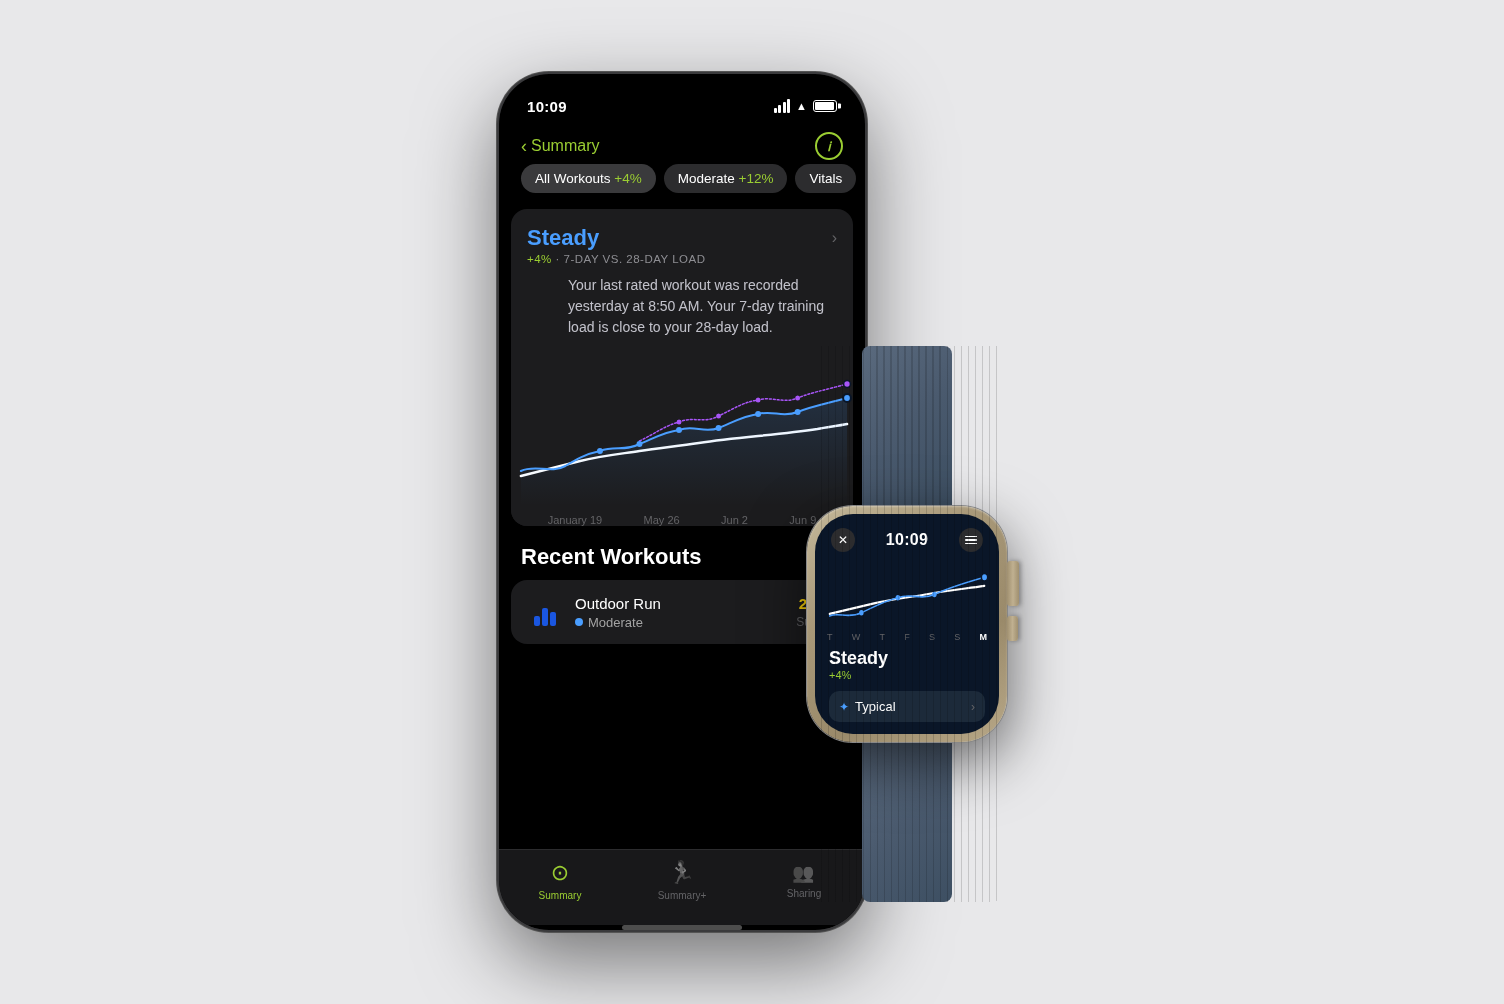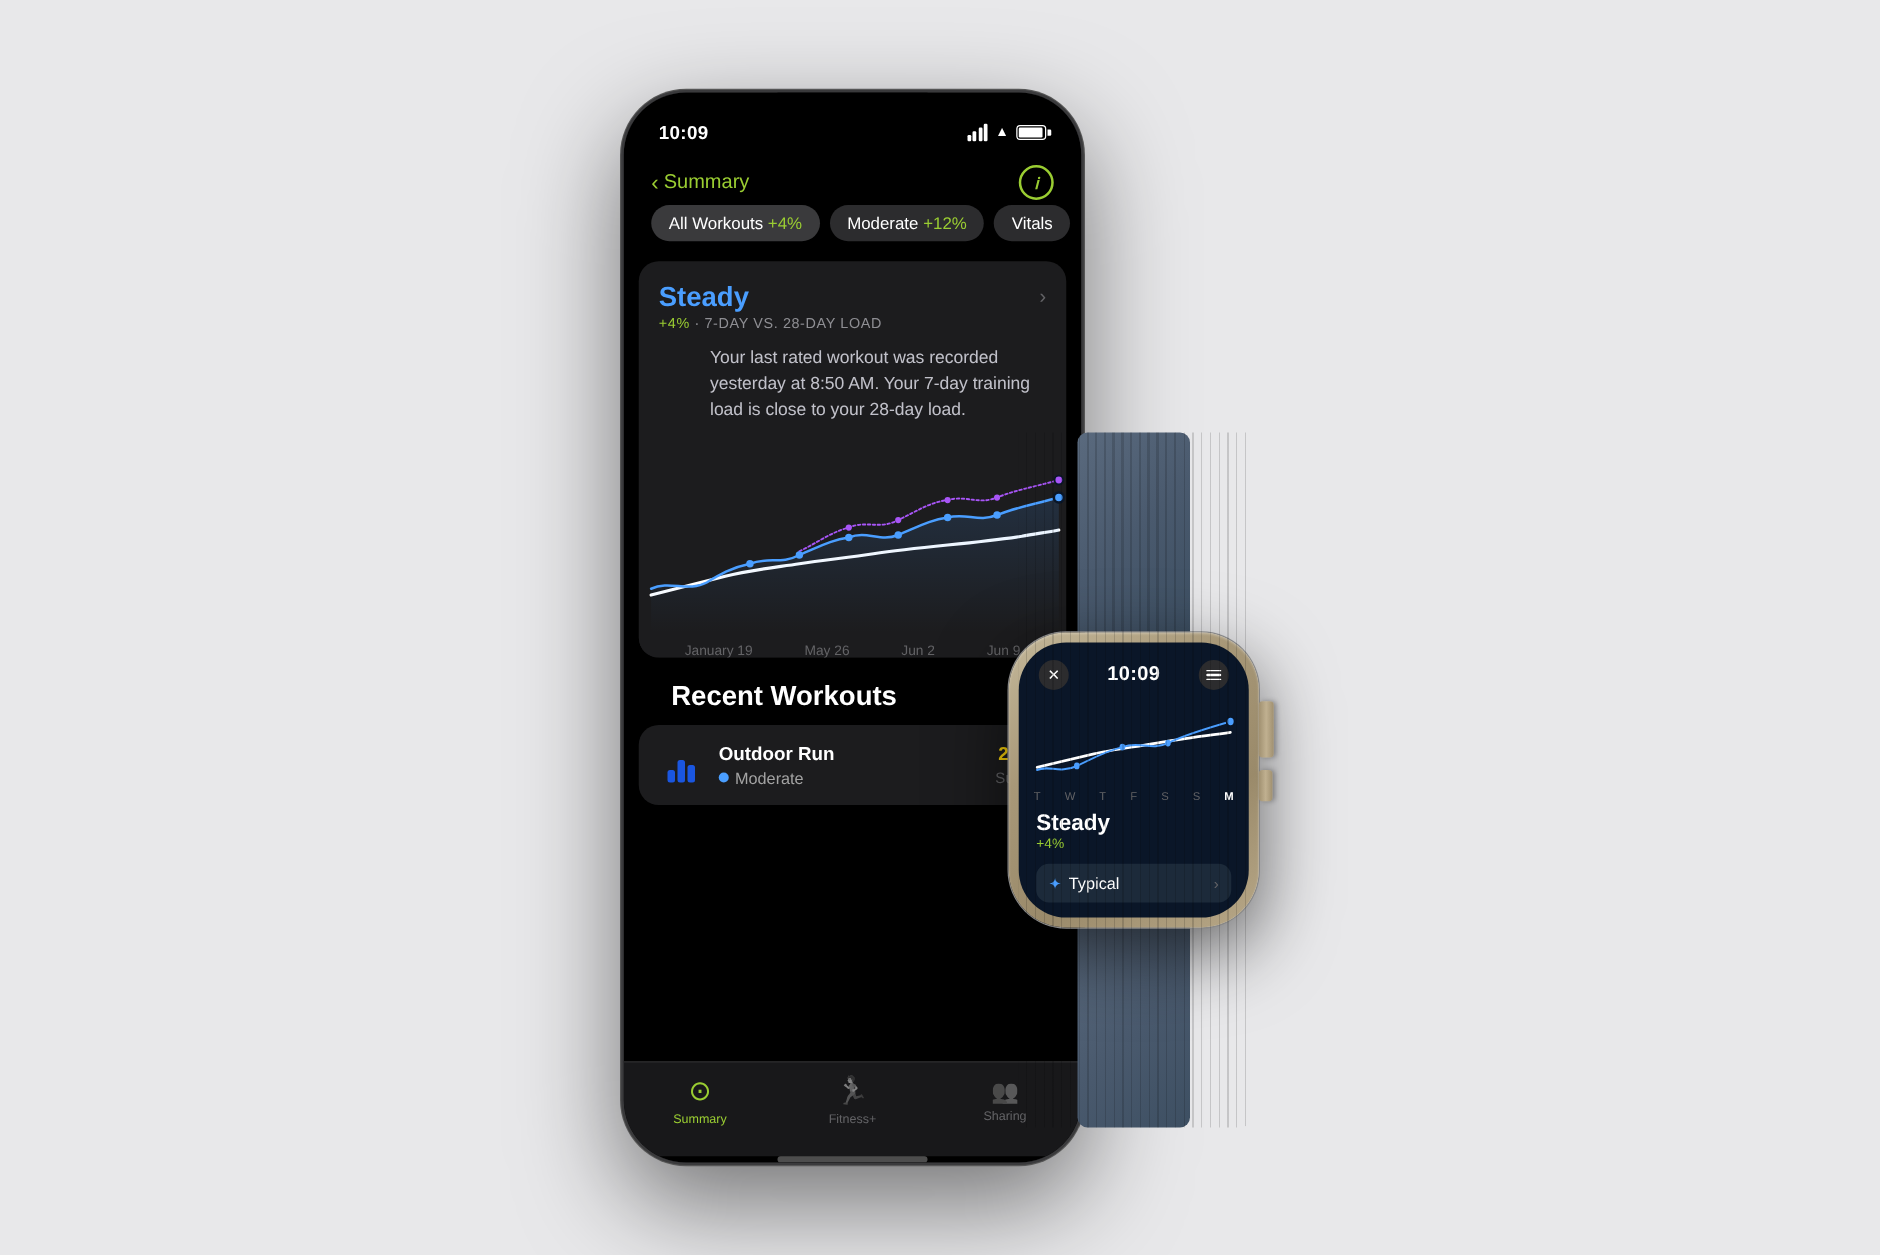--- a/index.html
+++ b/index.html
@@ -341,21 +341,20 @@
     }
 
     .vitals-dot.outline {
       background: transparent;
     }
 
     
     .section-header {
       padding: 18px 22px 10px;
       flex-shrink: 0;
-      margin-left: 16px;
     }
 
     .section-title {
       font-size: 22px;
       font-weight: 700;
       color: #fff;
     }
 
     .workout-item {
       margin: 0 12px;
@@ -387,21 +386,21 @@
       border-radius: 2px;
       width: 6px;
     }
 
     .workout-info {
       flex: 1;
     }
 
     .workout-name {
       font-size: 15px;
-      font-weight: 700;
+      font-weight: 400;
       color: #fff;
       margin-bottom: 3px;
     }
 
     .workout-intensity {
       display: flex;
       align-items: center;
       gap: 5px;
       font-size: 13px;
     }
@@ -850,21 +849,21 @@
 
       <div style="flex:1"></div>
 
       <div class="tab-bar">
         <div class="tab-item active">
           <span class="tab-icon" style="color:#9acd32;">⊙</span>
           <span class="tab-label">Summary</span>
         </div>
         <div class="tab-item">
           <span class="tab-icon" style="color:#636366;">🏃</span>
-          <span class="tab-label">Fitness+</span>
+          <span class="tab-label">Summary+</span>
         </div>
         <div class="tab-item">
           <span class="tab-icon" style="color:#636366; font-size:18px;">👥</span>
           <span class="tab-label">Sharing</span>
         </div>
       </div>
       <div class="home-indicator"></div>
     </div>
   </div>
 

